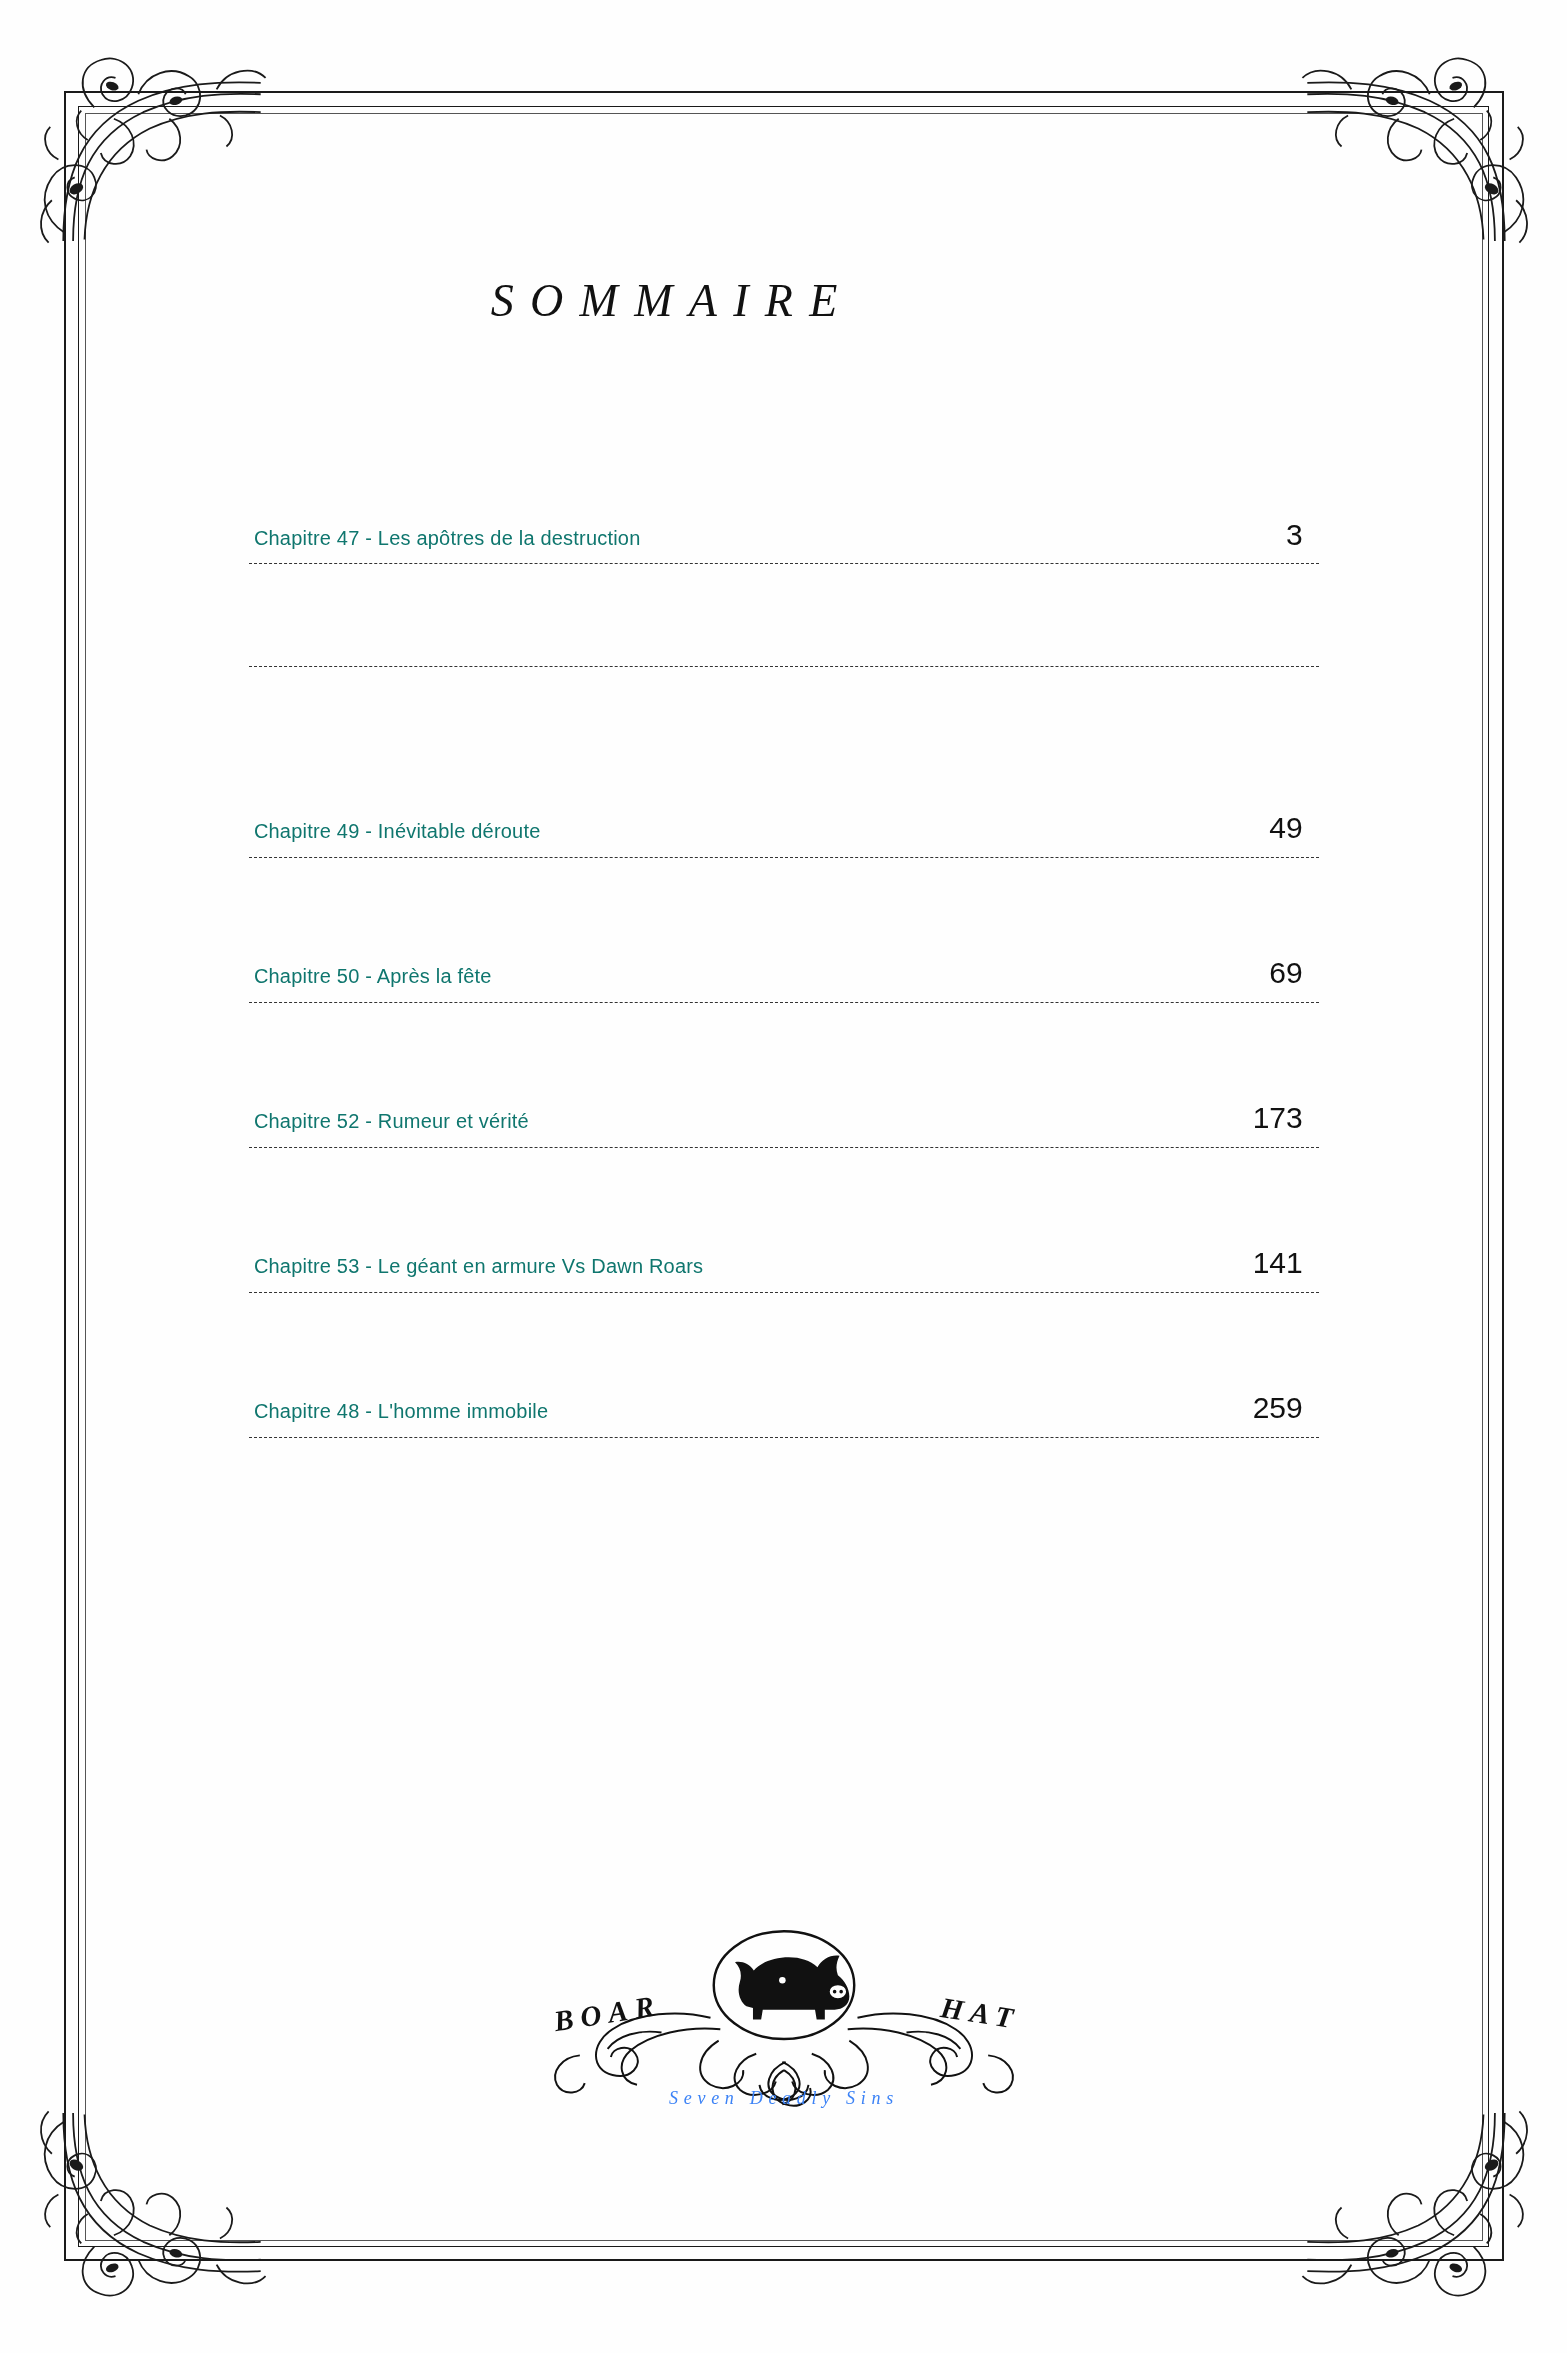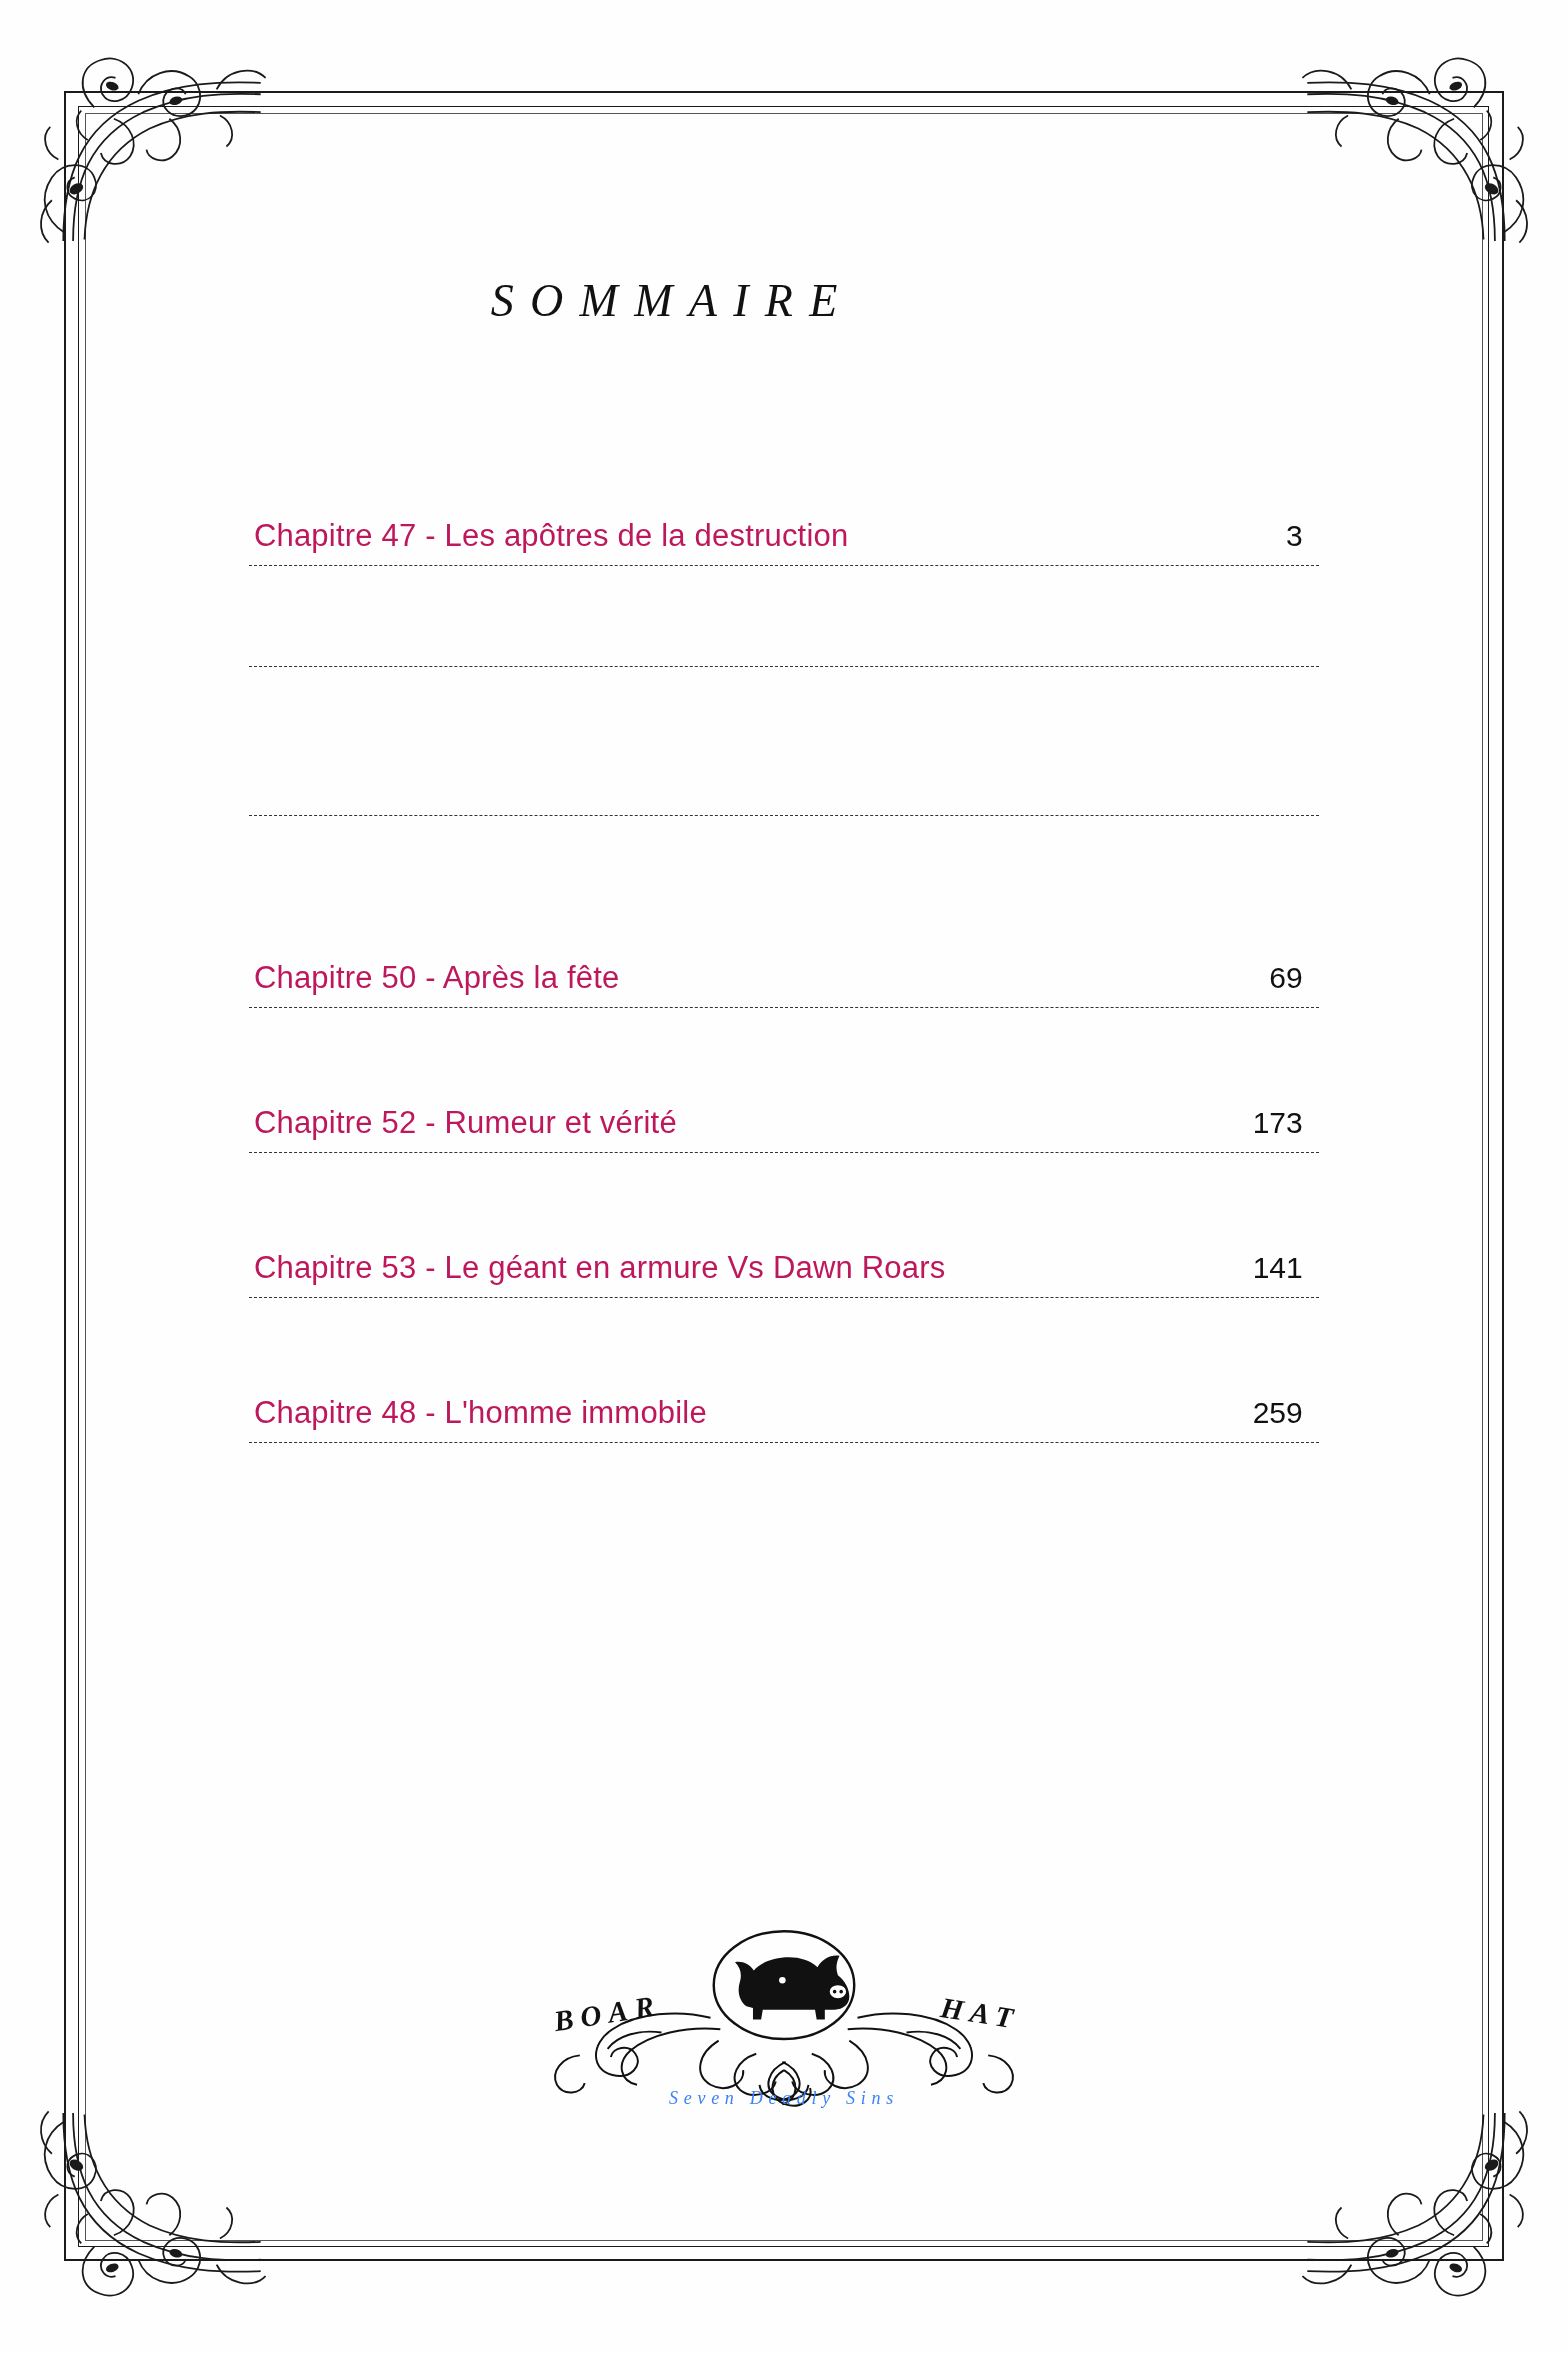--- a/index.html
+++ b/index.html
@@ -92,22 +92,22 @@
     position: relative;
     height: 145px;
   }
   .toc-line {
     display: flex;
     align-items: baseline;
     justify-content: space-between;
     padding: 0 4.9px 8.2px 4.9px;
   }
   .toc-title {
-    font-size: 31px;
-    color: #be185d;
+    font-size: 20px;
+    color: #0f766e;
     white-space: nowrap;
     letter-spacing: 0.2px;
   }
   .toc-page {
     font-size: 30px;
     color: #111;
     min-width: 49px;
     text-align: right;
     padding-right: 11.4px;
   }
@@ -281,20 +281,24 @@
         <span class="toc-page">3</span>
       </div>
       <div class="toc-dash"></div>
     </div>
 
     <div class="toc-row">
       <div class="toc-dash"></div>
     </div>
 
     <div class="toc-row">
+      <div class="toc-line">
+        <span class="toc-title">Chapitre 49 - Inévitable déroute</span>
+        <span class="toc-page">49</span>
+      </div>
       <div class="toc-dash"></div>
     </div>
 
     <div class="toc-row">
       <div class="toc-line">
         <span class="toc-title">Chapitre 50 - Après la fête</span>
         <span class="toc-page">69</span>
       </div>
       <div class="toc-dash"></div>
     </div>

